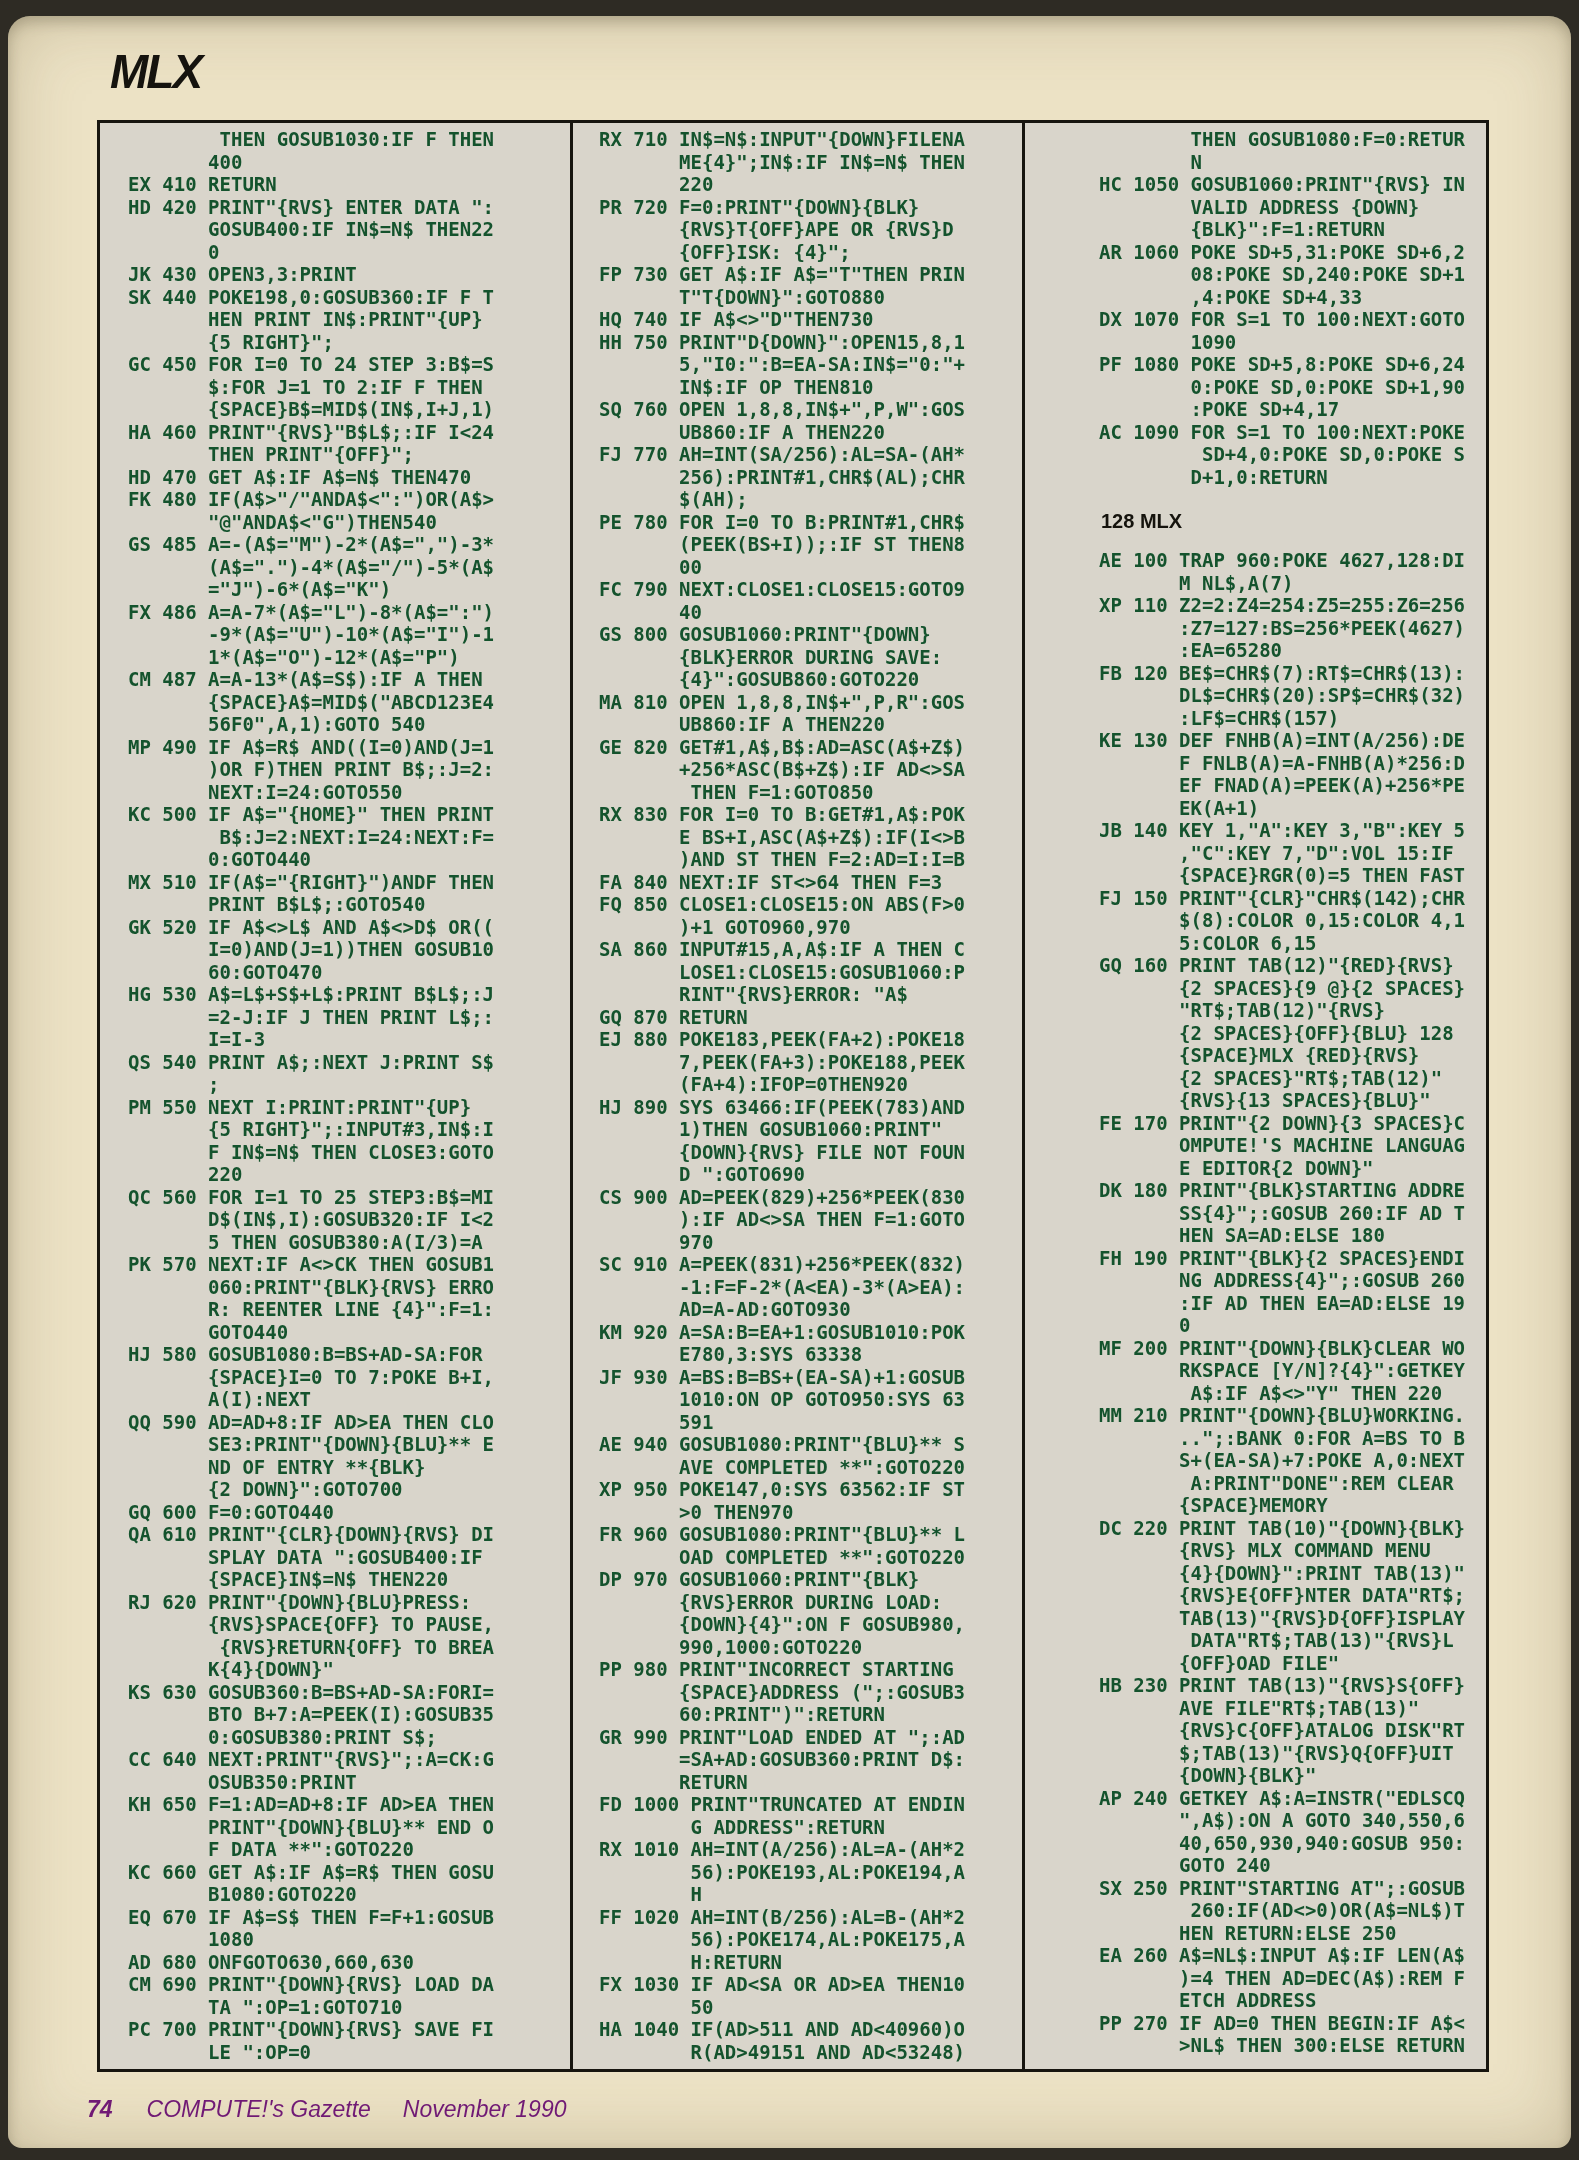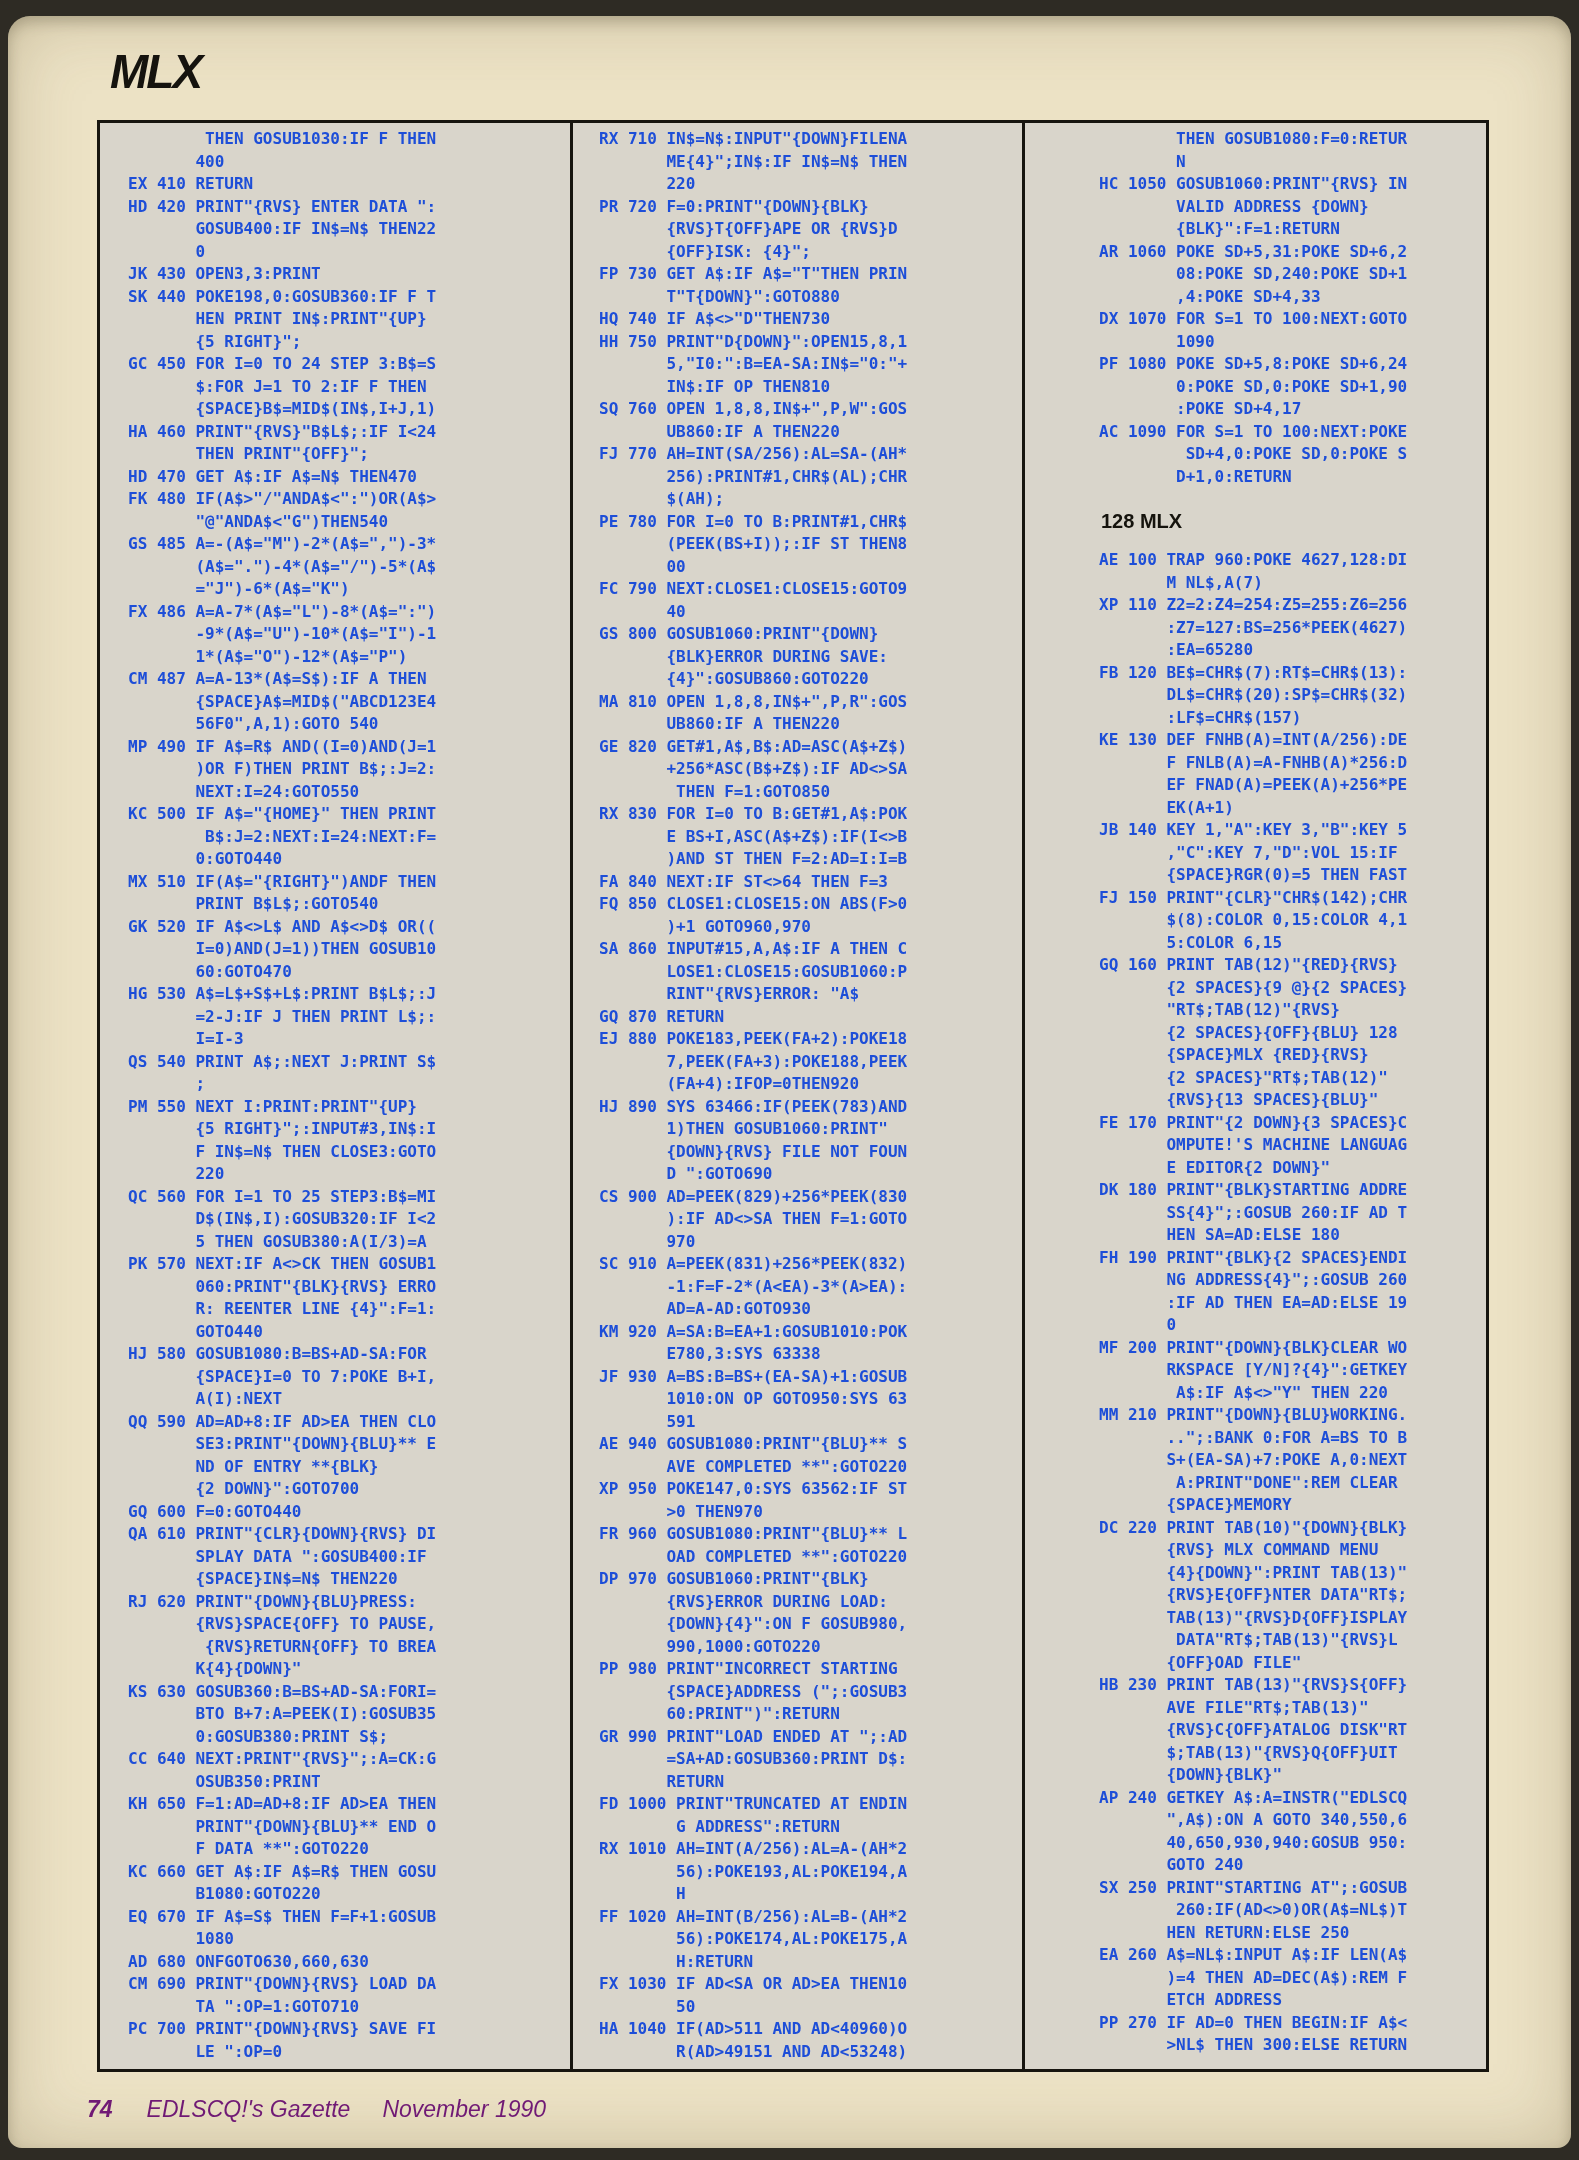--- a/index.html
+++ b/index.html
@@ -26,22 +26,22 @@
     background:#d9d5cb; border:3px solid #17150f;
   }
   .col-rule {
     position:absolute; top:0; bottom:0; width:3px; background:#17150f;
   }
   .rule-1 { left:470px; }
   .rule-2 { left:922px; }
   pre.code {
     position:absolute; margin:0; top:5px;
     font-family:"DejaVu Sans Mono", monospace;
-    font-size:16px; line-height:22.5px; font-weight:bold;
-    color:#1d4ed8; white-space:pre;
+    font-size:19px; line-height:22.5px; font-weight:bold;
+    color:#14532d; white-space:pre;
   }
   .code-col-1 { left:28px; }
   .code-col-2 { left:499px; }
   .col3-wrap { position:absolute; left:999px; top:5px; }
   .col3-wrap pre.code { position:static; }
   .subheading {
     margin:22px 0 16px 2px;
     font-weight:bold; font-size:20px; color:#15130d;
     letter-spacing:0px; font-family:"Liberation Sans", sans-serif;
   }
@@ -322,17 +322,17 @@
 EA 260 A$=NL$:INPUT A$:IF LEN(A$
        )=4 THEN AD=DEC(A$):REM F
        ETCH ADDRESS
 PP 270 IF AD=0 THEN BEGIN:IF A$&lt;
        &gt;NL$ THEN 300:ELSE RETURN</pre>
     </div>
   </div>
 
   <div class="footer">
     <span class="pagenum">74</span>
-    <span class="mag">EDLSCQ!'s Gazette</span>
+    <span class="mag">COMPUTE!'s Gazette</span>
     <span class="issue">November 1990</span>
   </div>
 
 </div>
 
 </body></html>

